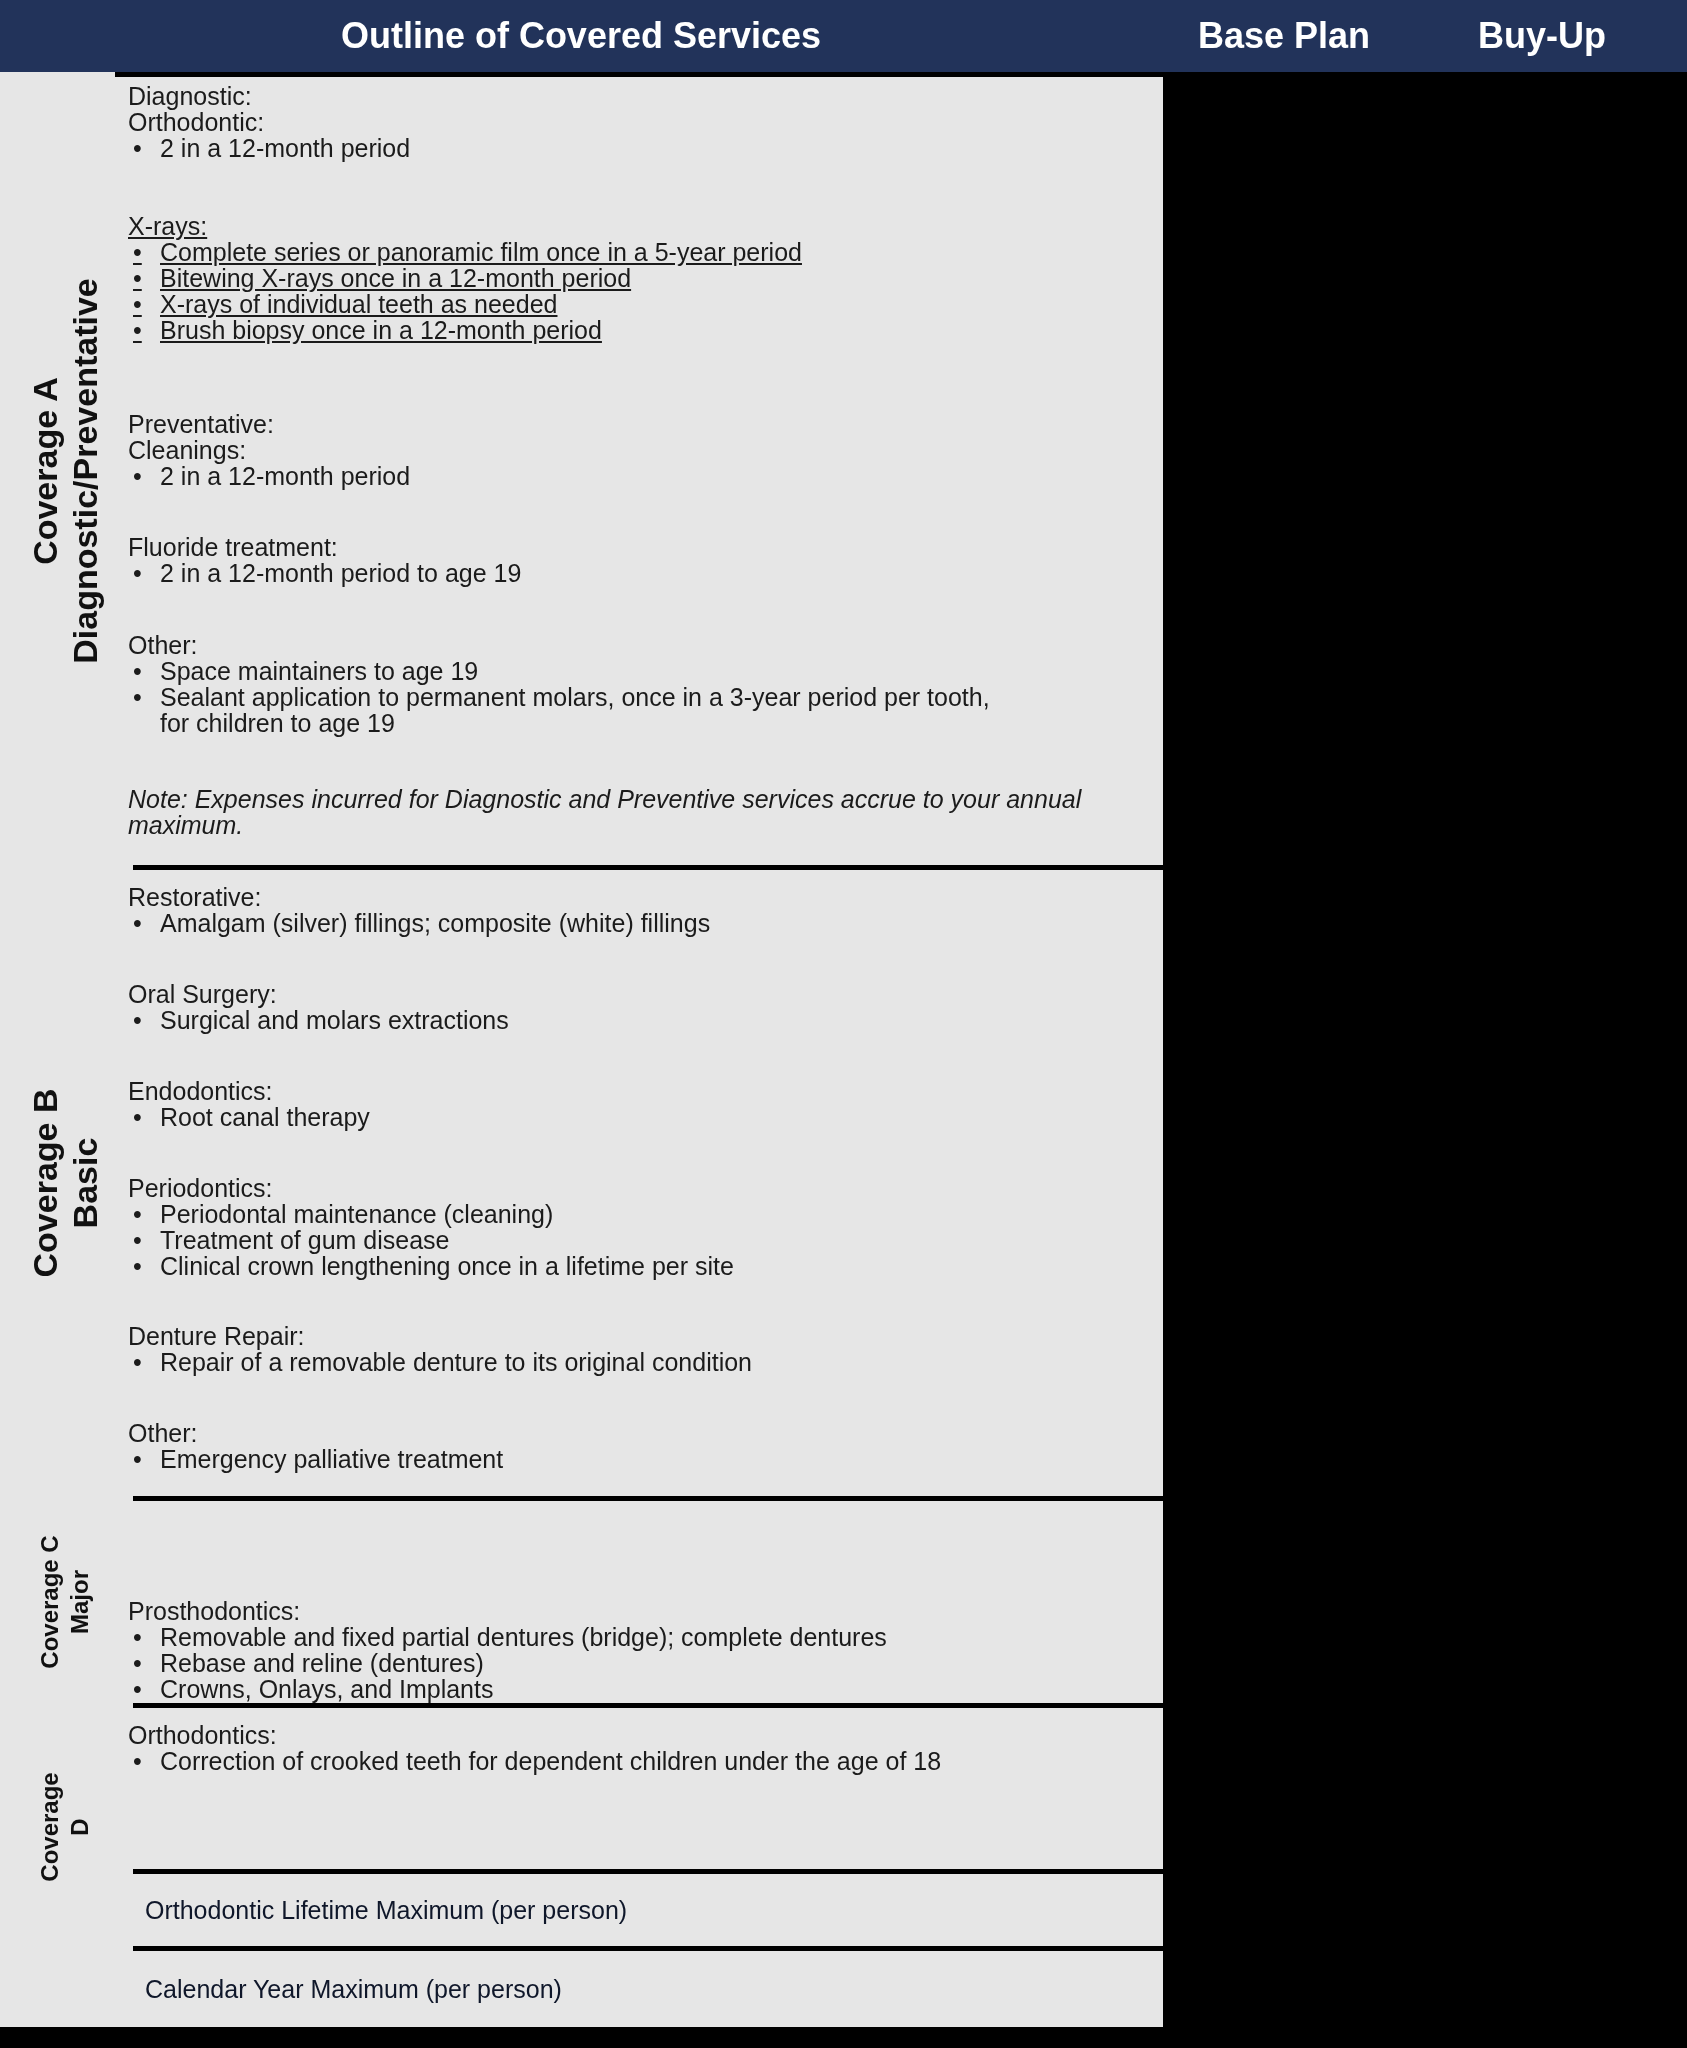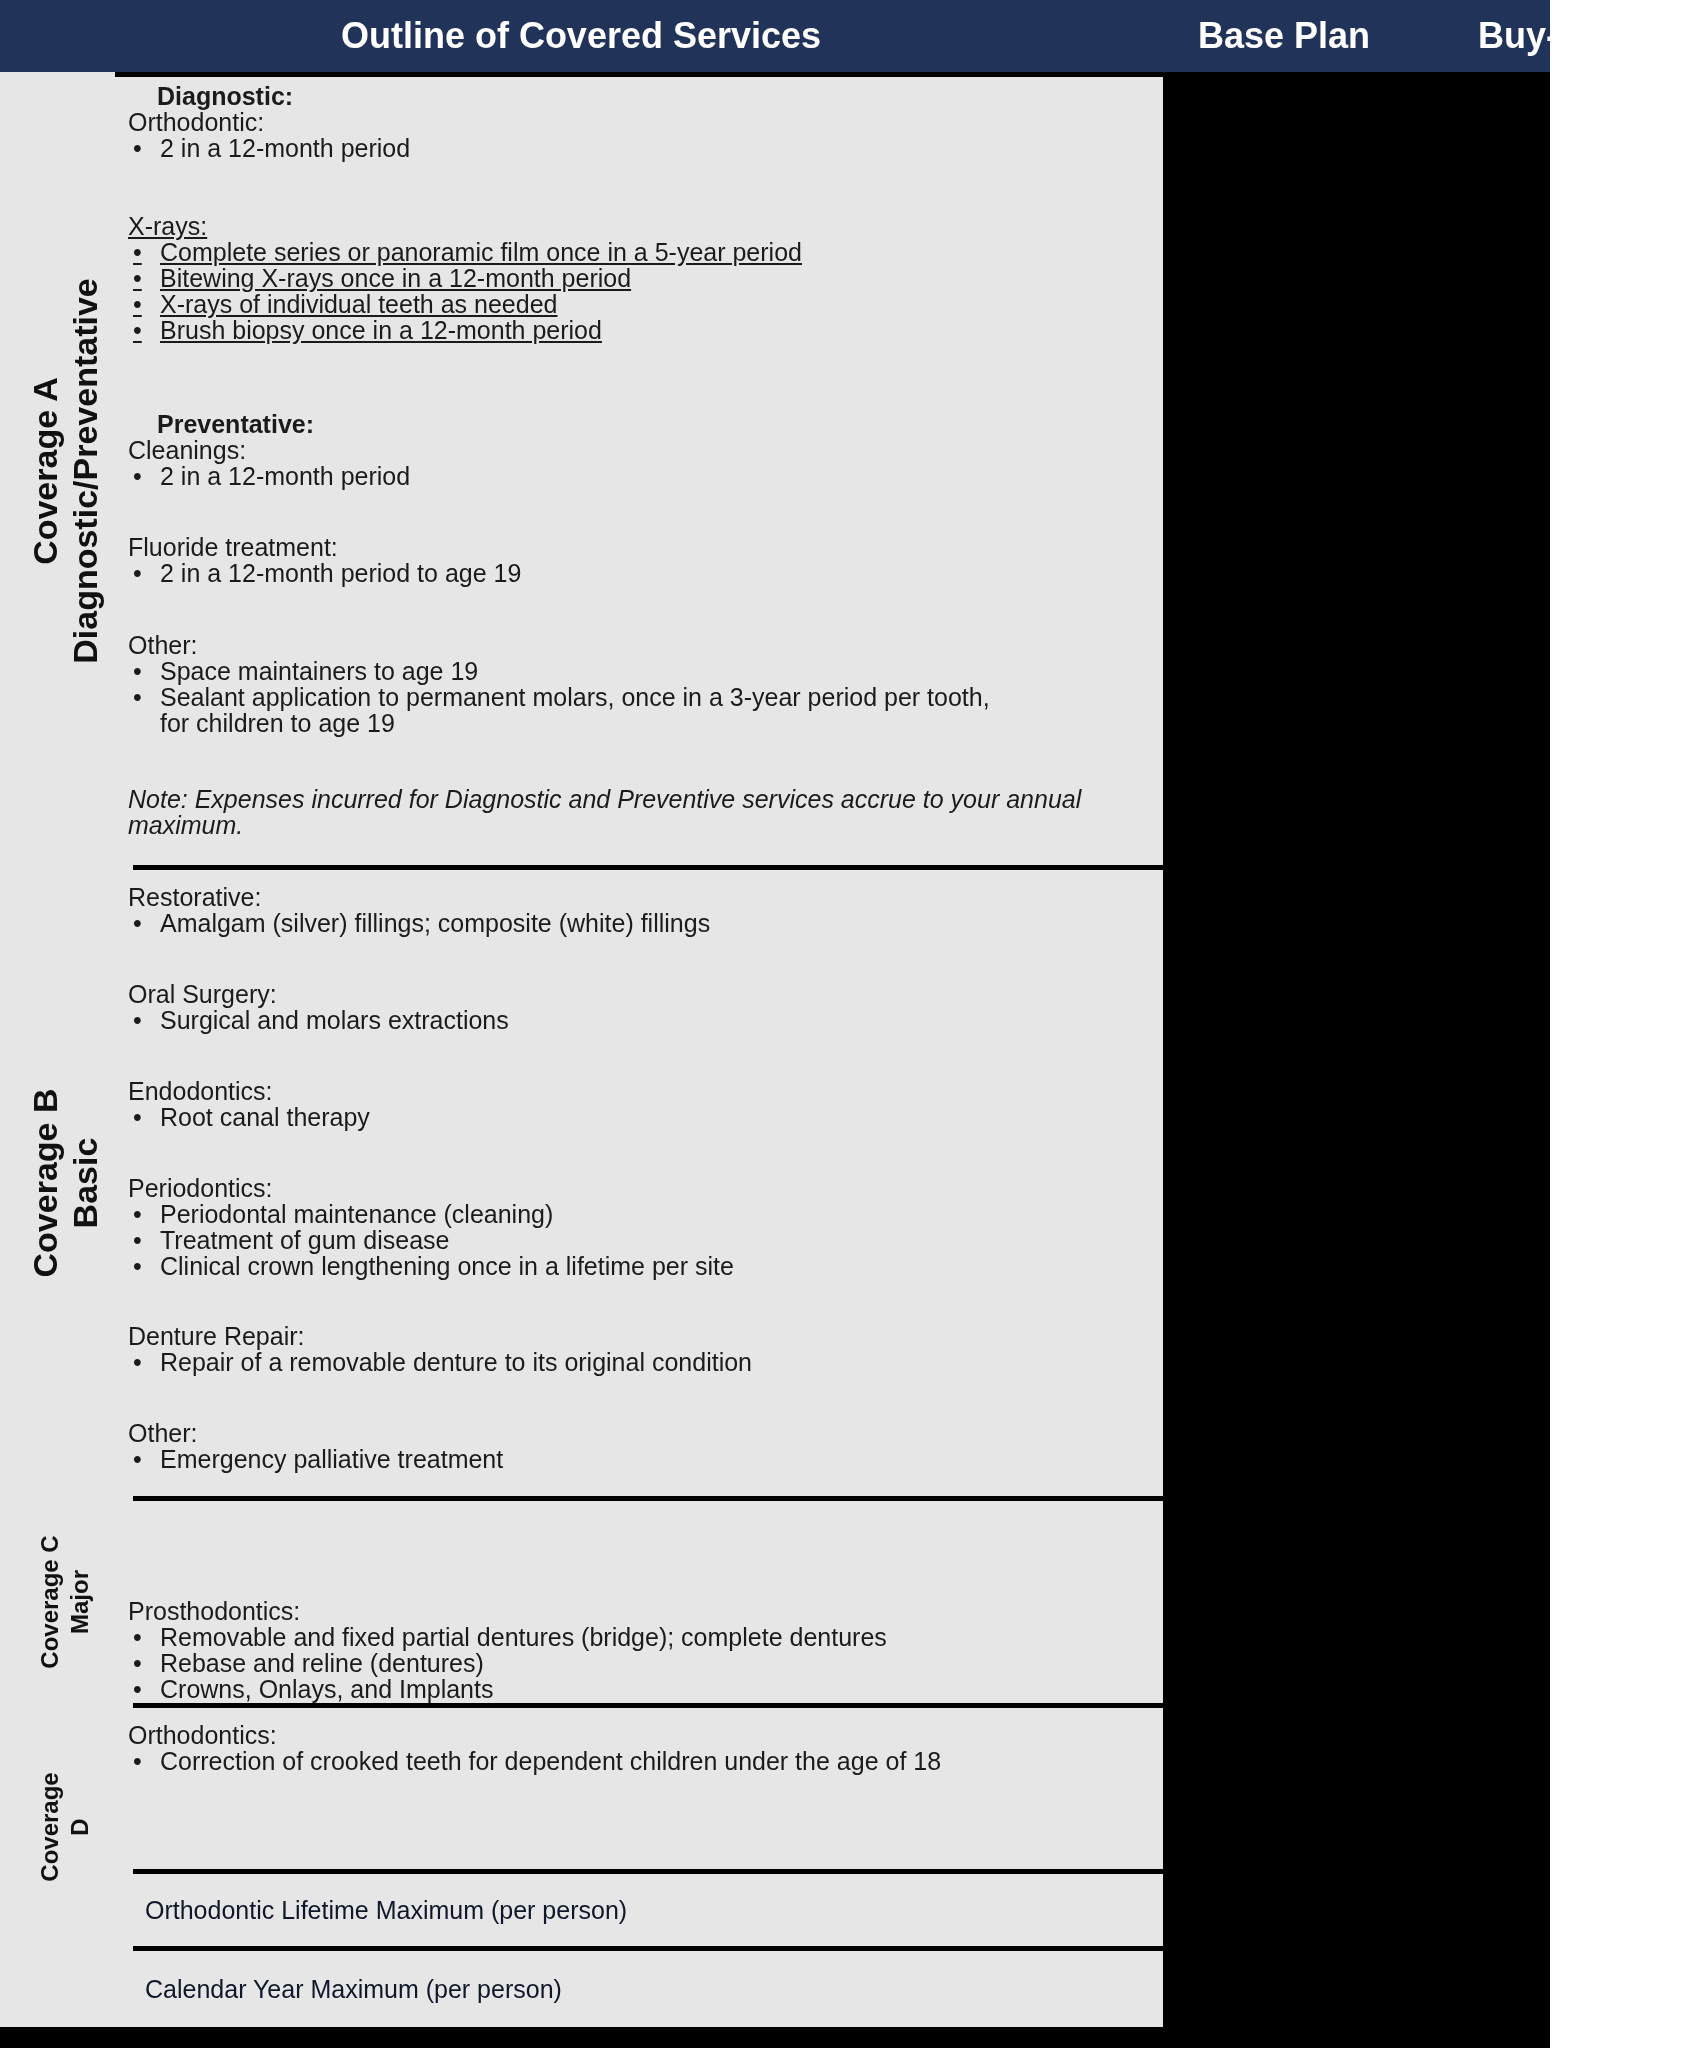--- a/index.html
+++ b/index.html
@@ -1,17 +1,17 @@
 <!DOCTYPE html>
 <html><head>
 <meta charset="utf-8">
 <style>
   html,body{margin:0;padding:0;}
   body{font-family:"Liberation Sans", sans-serif;}
-  #page{position:relative;width:1550px;height:2048px;background:#E6E6E6;overflow:hidden;}
+  #page{position:relative;width:1687px;height:2048px;background:#E6E6E6;overflow:hidden;}
 
   
   .hdr{position:absolute;left:0;top:0;width:1687px;height:72px;background:#22335A;}
   .hdr .htxt{position:absolute;top:0;height:72px;line-height:72px;color:#FFFFFF;
              font-weight:bold;font-size:36px;text-align:center;white-space:nowrap;}
   .hdr-title{left:281px;width:600px;}
   .hdr-base{left:1164px;width:240px;}
   .hdr-buyup{left:1422px;width:240px;}
 
   
@@ -20,21 +20,21 @@
   .hdr-underline{position:absolute;left:115px;top:72px;width:1572px;height:5px;background:#000;}
 
   
   .hline{position:absolute;left:133px;width:1030px;height:5px;background:#000;}
 
   
   .content{position:absolute;left:115px;width:1048px;box-sizing:border-box;padding-left:13px;
            font-size:25px;line-height:26px;color:#1B1B1B;}
   .grp{margin-top:45px;}
   .grp.first{margin-top:0;}
-  .bold{font-weight:bold;margin-left:29px;}
+  .bold{font-weight:normal;}
   .bullet{display:flex;}
   .dot{width:27px;margin-left:5px;flex:none;}
   .btxt{flex:1;}
   .cont{margin-left:32px;}
   .note{font-style:italic;margin-top:50px;}
 
   
   .vlabel{position:absolute;transform:rotate(-90deg);transform-origin:center;text-align:center;
           font-weight:bold;color:#111;white-space:nowrap;}
   .vlabel.big{font-size:34px;line-height:40px;}

